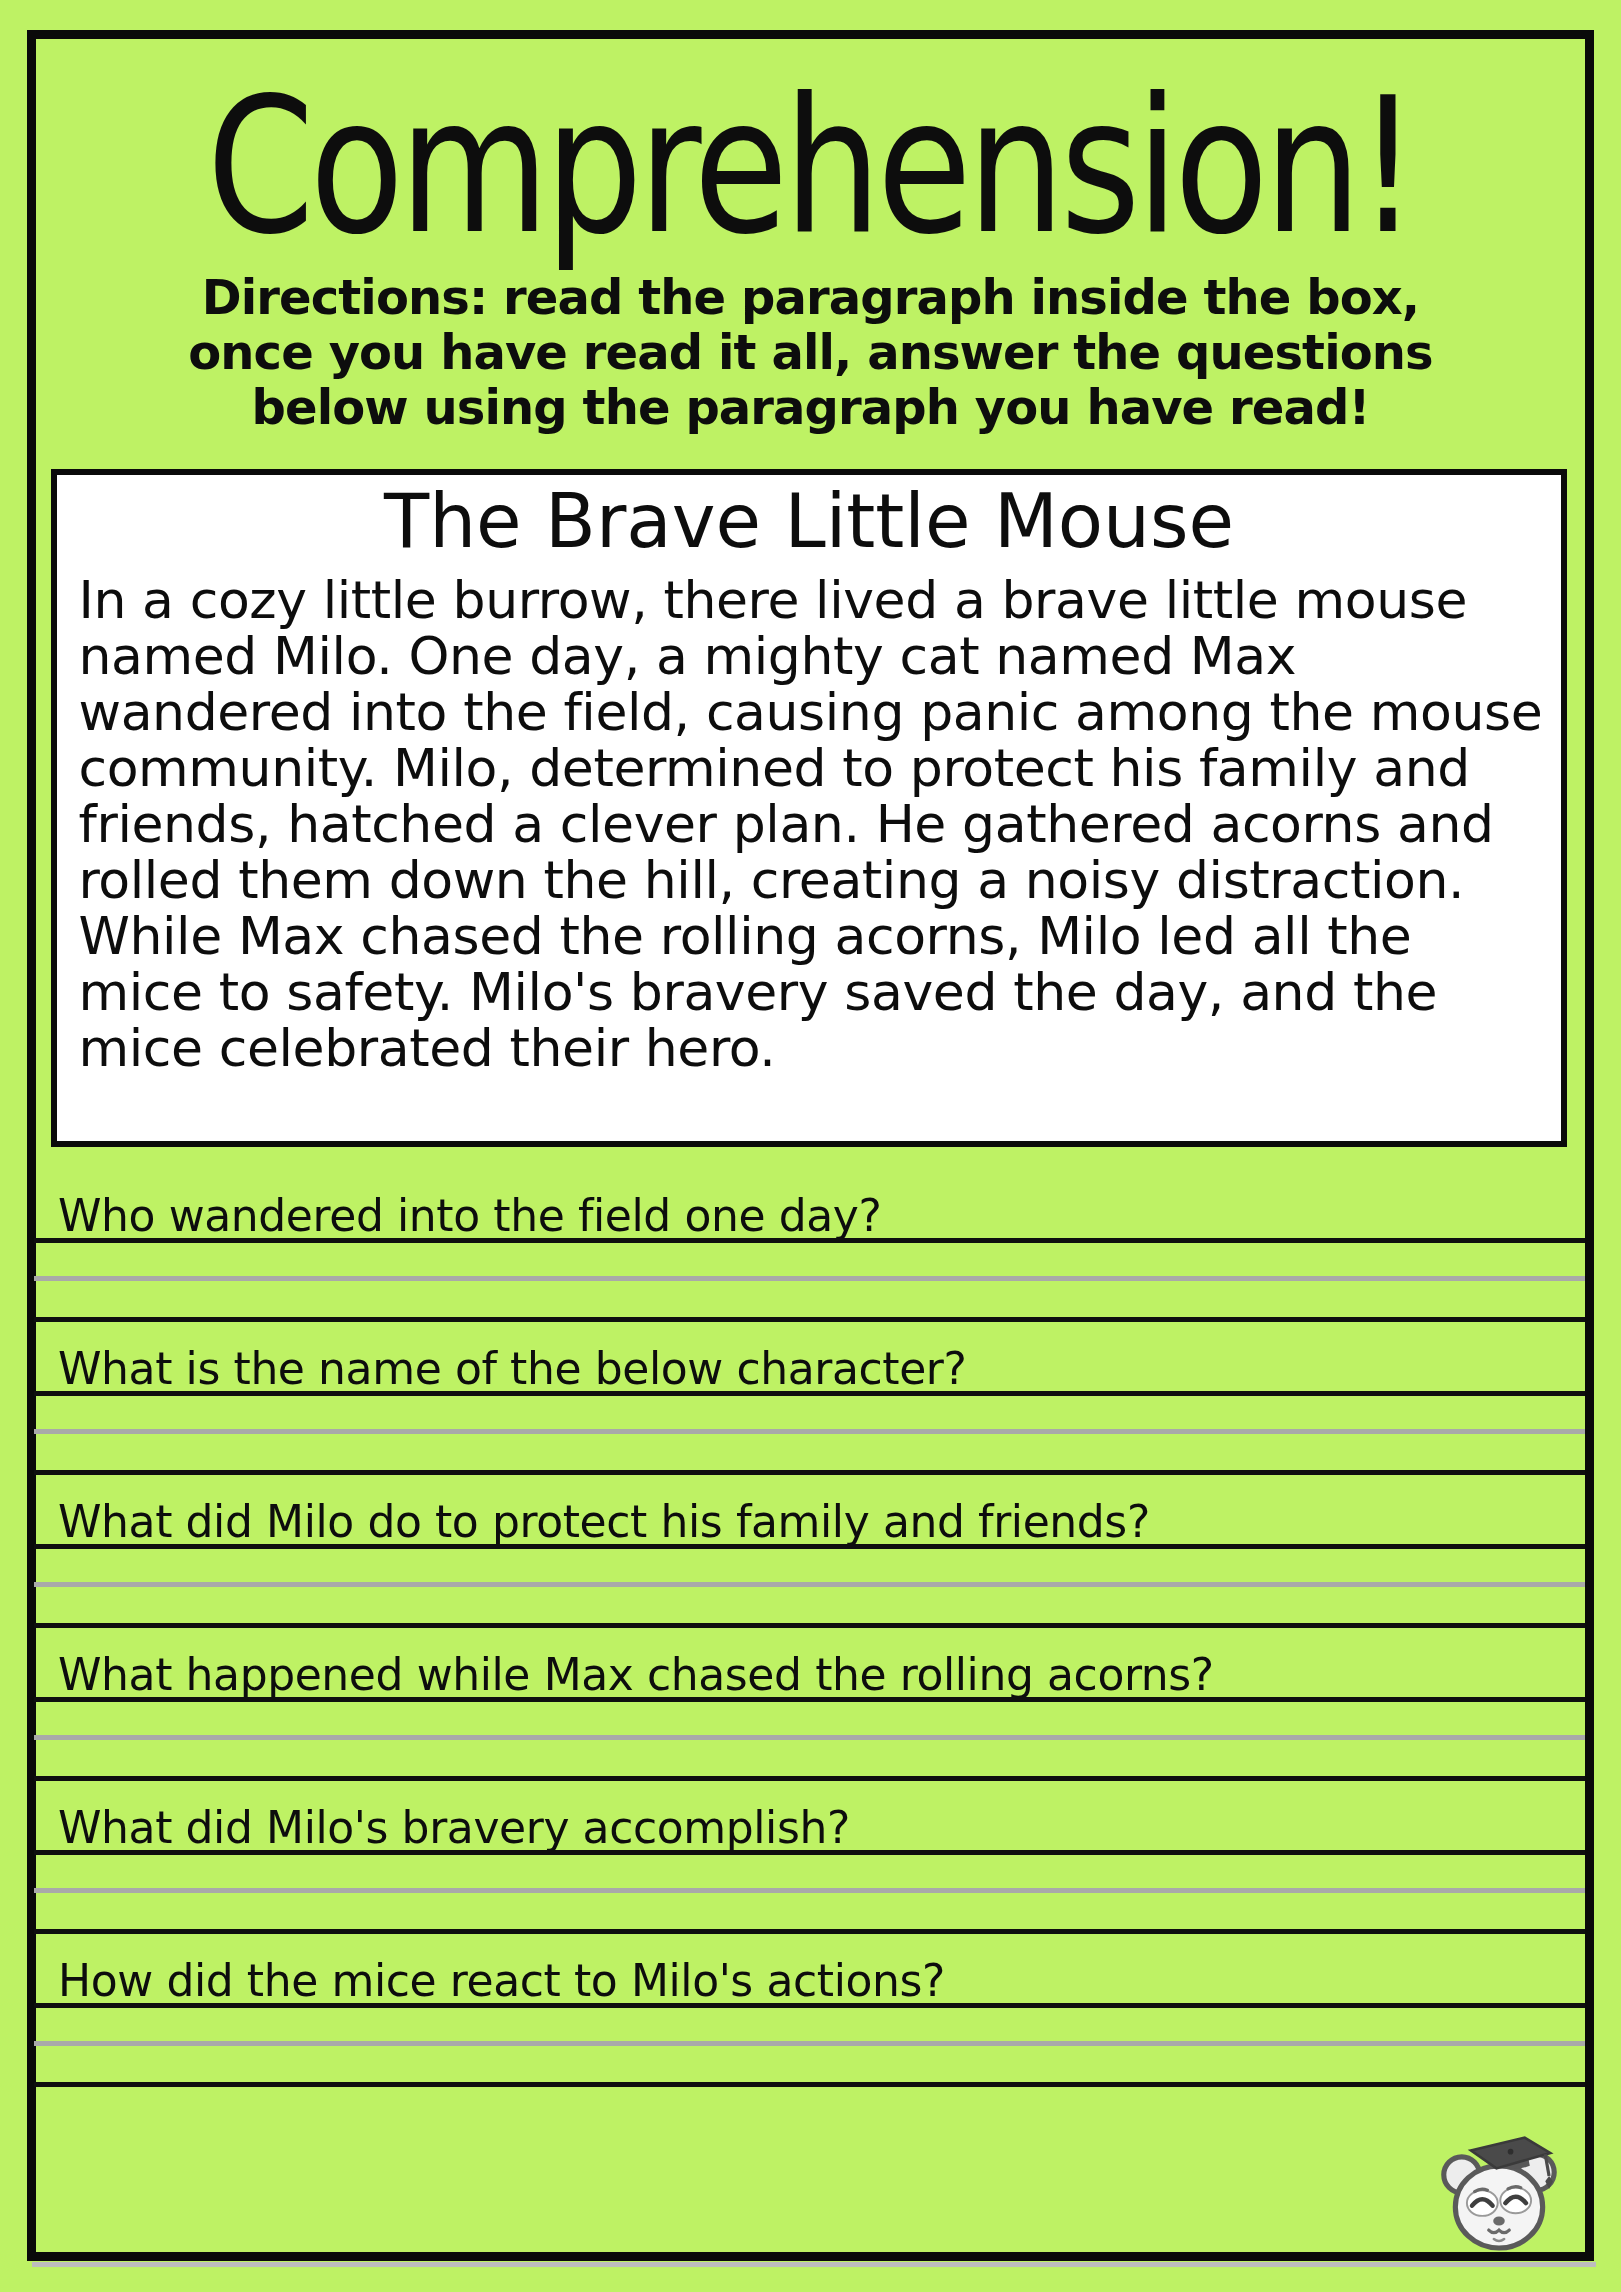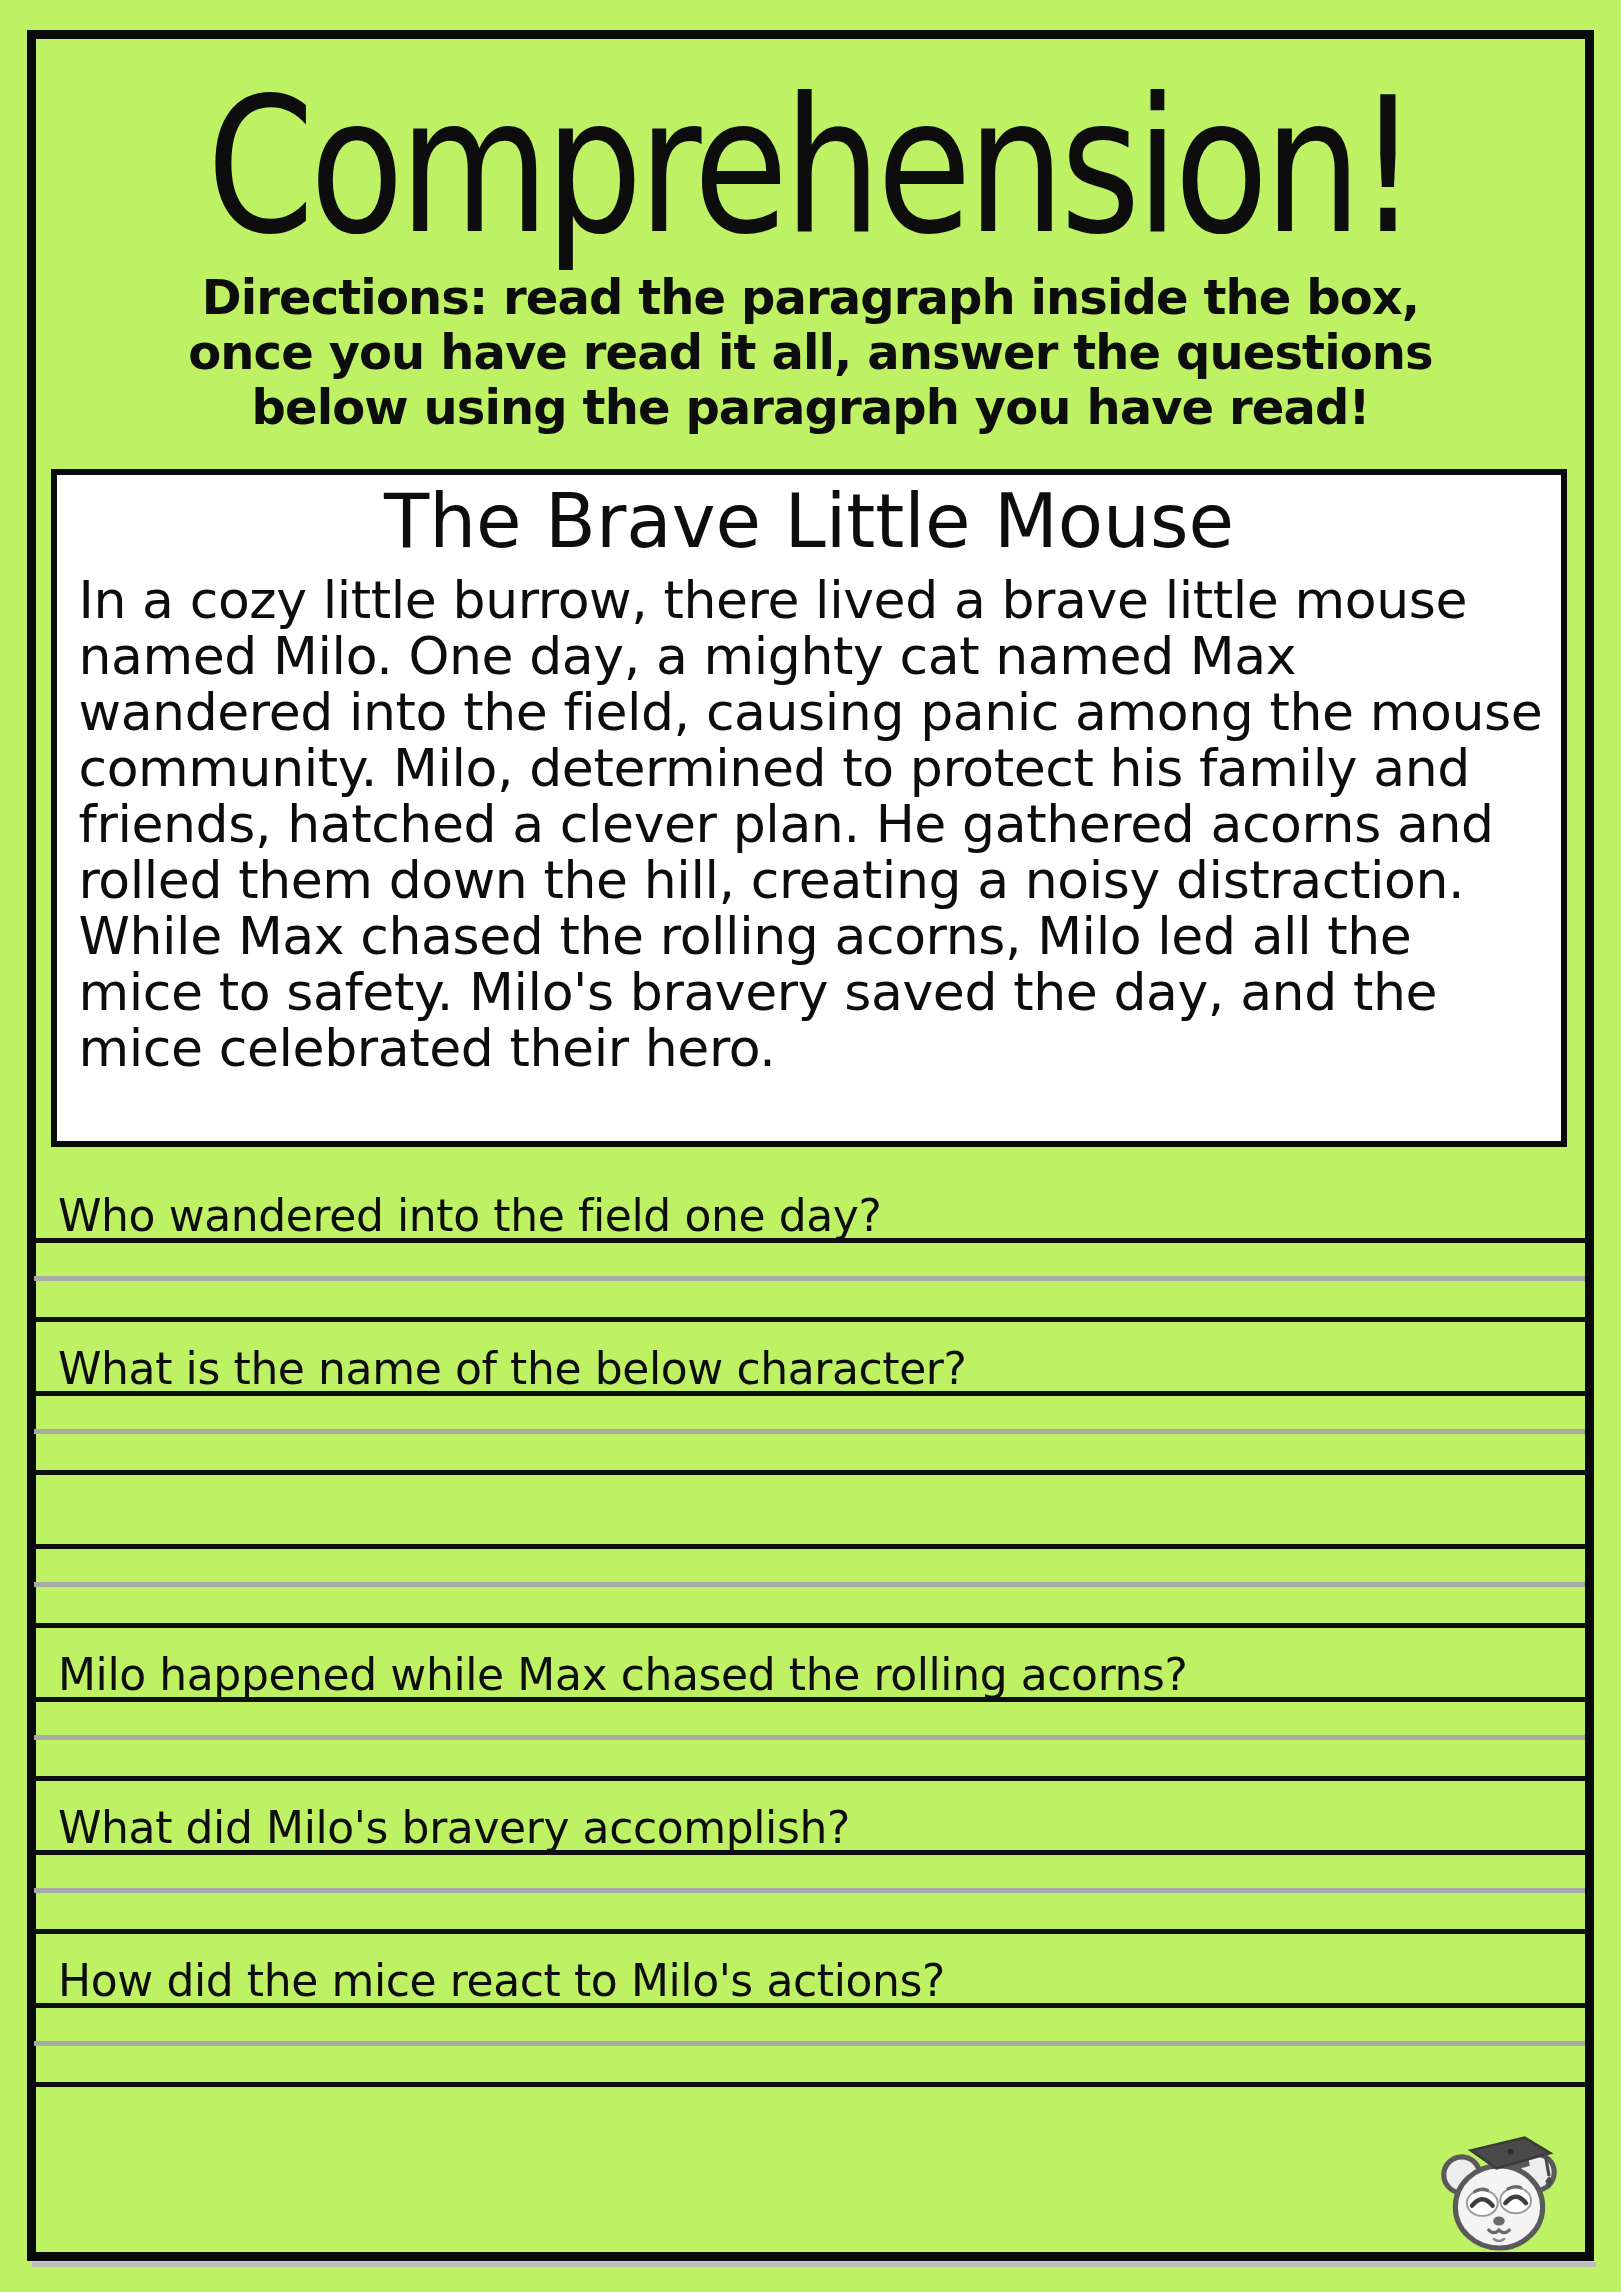--- a/index.html
+++ b/index.html
@@ -95,27 +95,28 @@
   </div>
 
   <div class="qblock" style="top:1337px">
     <div class="qtext">What is the name of the below character?</div>
     <div class="aline l1"></div>
     <div class="aline l2"></div>
     <div class="aline l3"></div>
   </div>
 
   <div class="qblock" style="top:1490px">
+    <div class="qtext">What did Milo do to protect his family and friends?</div>
     <div class="aline l1"></div>
     <div class="aline l2"></div>
     <div class="aline l3"></div>
   </div>
 
   <div class="qblock" style="top:1643px">
-    <div class="qtext">Milo happened while Max chased the rolling acorns?</div>
+    <div class="qtext">What happened while Max chased the rolling acorns?</div>
     <div class="aline l1"></div>
     <div class="aline l2"></div>
     <div class="aline l3"></div>
   </div>
 
   <div class="qblock" style="top:1796px">
     <div class="qtext">What did Milo's bravery accomplish?</div>
     <div class="aline l1"></div>
     <div class="aline l2"></div>
     <div class="aline l3"></div>

